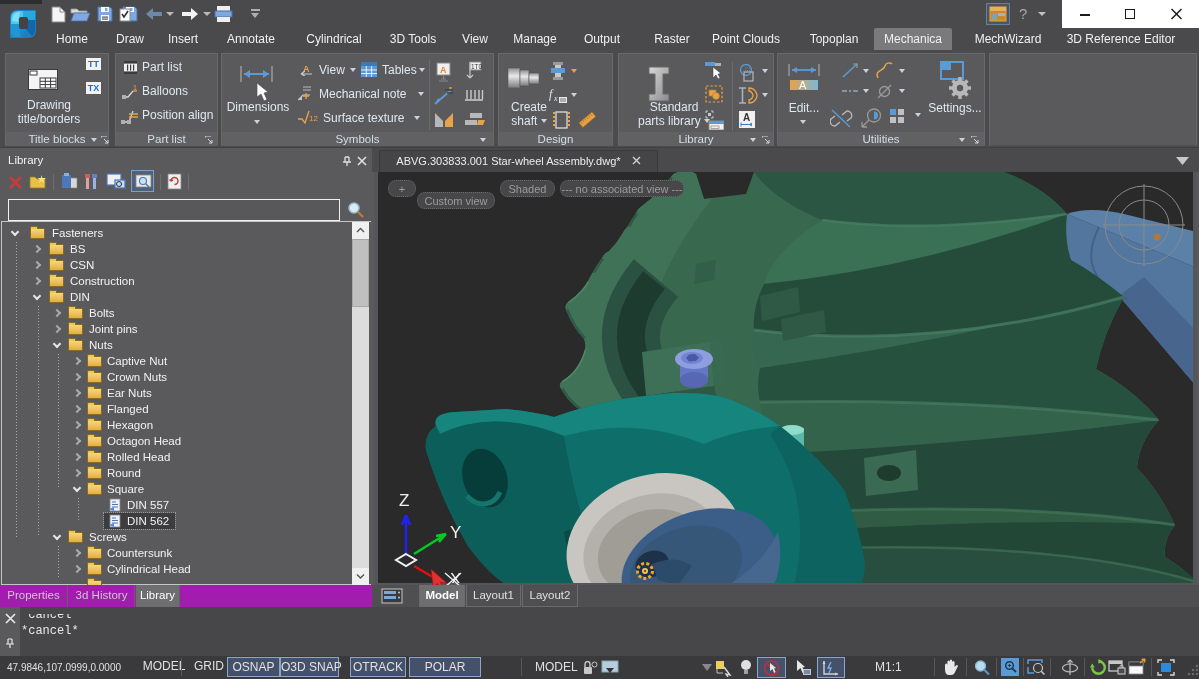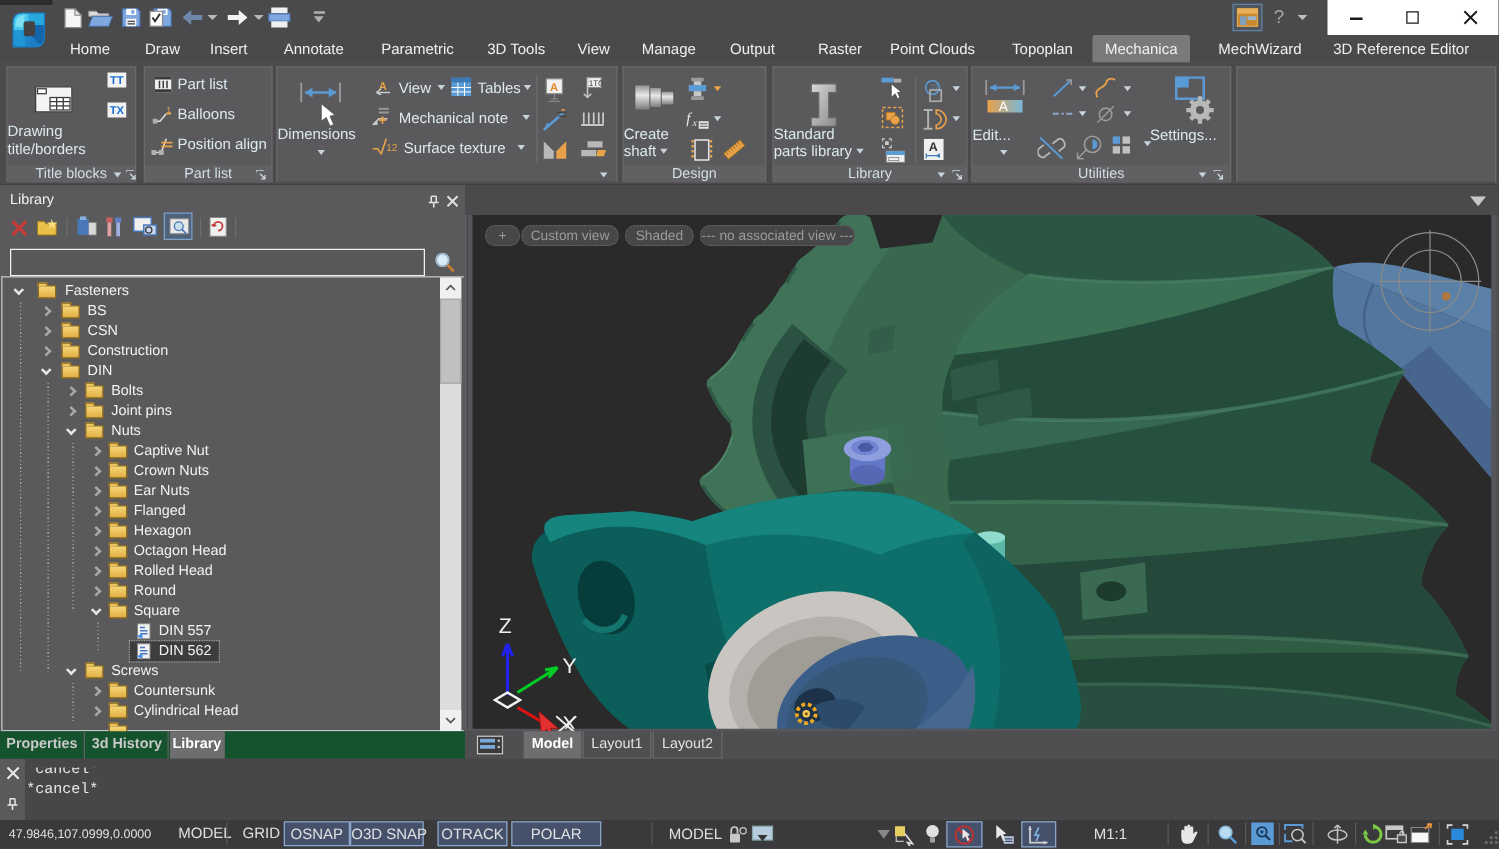--- a/index.html
+++ b/index.html
@@ -11,39 +11,39 @@
   #titlebar{left:0;top:0;width:1199px;height:28px;background:#4a4a4c;}
   
   #tabrow{left:0;top:28px;width:1199px;height:22px;background:#4a4a4c;font-size:12px;}
   .rtab{position:absolute;top:0;height:22px;line-height:22px;color:#f0f0f0;text-align:center;}
   .rtab.active{background:#7a7a7c;border-radius:2px 2px 0 0;}
   
   #ribbon{left:0;top:50px;width:1199px;height:97px;background:#4b4b4d;font-size:12px;color:#dde8ef;}
   .grp{position:absolute;top:3px;height:93px;background:#5a5a5c;border:1px solid #69696b;border-bottom:1px solid #505052;}
   .glabel{position:absolute;top:78px;left:0;right:0;height:14px;background:#616163;color:#d3dfe8;text-align:center;font-size:11.5px;line-height:14px;}
   .rtext{position:absolute;white-space:nowrap;}
-  .ctr{text-align:left;}
+  .ctr{text-align:center;}
   .dn{position:absolute;width:0;height:0;border-left:3.5px solid transparent;border-right:3.5px solid transparent;border-top:4px solid #c8d4dc;}
   #ribbon-border{left:0;top:147px;width:1199px;height:1px;background:#404042;}
   
   #panel{left:0;top:148px;width:372px;height:459px;background:#5a5a5c;}
   #ptitle{left:8px;top:6px;font-size:11.5px;color:#f2f2f2;}
   #psearch{left:8px;top:51px;width:332px;height:22px;background:#58585a;border:1px solid #f0f0f0;}
   #ptree{left:0px;top:74px;width:372px;height:363px;font-size:11.5px;color:#f2f2f2;}
   .trow{position:absolute;height:16px;line-height:16px;white-space:nowrap;}
   .sel{position:absolute;background:#3d3d3f;outline:1px dotted #999;}
   
   .chev{position:absolute;width:6px;height:6px;}
   .chev.open{top:4px;border-right:2px solid #e6e6e6;border-bottom:2px solid #e6e6e6;transform:rotate(45deg);}
   .chev.closed{top:5px;border-top:2px solid #a8a8a8;border-right:2px solid #a8a8a8;transform:rotate(45deg);}
   .fold{position:absolute;top:3px;width:15px;height:11px;background:linear-gradient(#f6d878,#e2ae42);border:1px solid #8a6a22;border-radius:1px;}
   .fold::before{content:"";position:absolute;left:-1px;top:-3px;width:6px;height:2px;background:#eec45e;border:1px solid #8a6a22;border-bottom:none;}
   .dotv{position:absolute;width:1px;background-image:repeating-linear-gradient(to bottom,rgba(235,235,235,0.55) 0 1px,transparent 1px 3px);}
   
-  #ptabs{left:0;top:437px;width:372px;height:22px;background:#14532d;font-size:11.5px;color:#c9c9c9;font-weight:bold;}
+  #ptabs{left:0;top:437px;width:372px;height:22px;background:#a21caf;font-size:11.5px;color:#c9c9c9;}
   .ptab{position:absolute;top:0;height:22px;line-height:21px;text-align:center;border-right:1px solid #626264;}
   .ptab.active{background:#6e6e70;color:#fff;}
   
   #docbar{left:372px;top:148px;width:827px;height:24px;background:#4a4a4c;}
   #doctab{position:absolute;left:7px;top:2px;width:279px;height:22px;background:#454547;border:1px solid #39393b;border-bottom:none;color:#ececec;font-size:11px;line-height:20px;text-align:center;}
   #viewport{left:374px;top:172px;width:823px;height:413px;background:#2a2a2a;overflow:hidden;}
   .pill{position:absolute;top:8px;height:17px;border-radius:8px;background:#47474a;color:#9b9b9b;font-size:11px;line-height:16px;text-align:center;border:1px dotted #6a6a6a;white-space:nowrap;}
   #vtabs{left:372px;top:585px;width:827px;height:22px;background:#4f4f51;font-size:11.5px;}
   .vtab{position:absolute;top:0px;height:22px;line-height:21px;text-align:center;color:#e0e0e0;border:1px solid #6a6a6c;border-top:none;}
   .vtab.active{background:#6e6e70;color:#fff;font-weight:bold;}
@@ -136,21 +136,21 @@
     <div class="abs" style="left:1125px;top:9px;width:10px;height:10px;border:1.5px solid #1a1a1a;"></div>
     <svg class="abs" style="left:1171px;top:8px" width="11" height="12" viewBox="0 0 11 12">
         <path d="M0.5 1 L10.5 11 M10.5 1 L0.5 11" stroke="#1a1a1a" stroke-width="1.5"></path>
       </svg>
   </div>
   <div class="abs" id="tabrow">
     <div class="rtab" style="left:44px;width:56px;">Home</div>
     <div class="rtab" style="left:104px;width:52px;">Draw</div>
     <div class="rtab" style="left:156px;width:54px;">Insert</div>
     <div class="rtab" style="left:214px;width:74px;">Annotate</div>
-    <div class="rtab" style="left:292px;width:84px;">Parametric</div>
+    <div class="rtab" style="left:292px;width:84px;">Cylindrical</div>
     <div class="rtab" style="left:378px;width:70px;">3D Tools</div>
     <div class="rtab" style="left:450px;width:50px;">View</div>
     <div class="rtab" style="left:502px;width:66px;">Manage</div>
     <div class="rtab" style="left:572px;width:60px;">Output</div>
     <div class="rtab" style="left:644px;width:56px;">Raster</div>
     <div class="rtab" style="left:698px;width:96px;">Point Clouds</div>
     <div class="rtab" style="left:798px;width:72px;">Topoplan</div>
     <div class="rtab active" style="left:874px;width:78px;">Mechanica</div>
     <div class="rtab" style="left:962px;width:92px;">MechWizard</div>
     <div class="rtab" style="left:1058px;width:126px;">3D Reference Editor</div>
@@ -274,20 +274,21 @@
       </svg>
       <svg class="abs" style="left:212px;top:57px" width="20" height="17" viewBox="0 0 20 17">
         <path d="M1 16 L1 2 L9 10 L9 16 Z" fill="#b8b8b8"></path>
         <path d="M19 16 L19 2 L11 10 L11 16 Z" fill="#e8a24a"></path>
       </svg>
       <svg class="abs" style="left:242px;top:58px" width="22" height="15" viewBox="0 0 22 15">
         <rect x="6" y="1" width="12" height="5" fill="#b8b8b8"></rect>
         <rect x="1" y="8" width="12" height="5" fill="#b8b8b8"></rect>
         <path d="M14 8 L21 8 L19 13 L13 13 Z" fill="#e8a24a"></path>
       </svg>
+      <div class="glabel">Symbols</div>
       <div class="dn" style="left:258px;top:84px;"></div>
     </div>
 
     <div class="grp" style="left:498px;width:115px;">
       <svg class="abs" style="left:8px;top:12px" width="33" height="22" viewBox="0 0 33 22">
         <defs>
             <linearGradient id="shaft" x1="0" y1="0" x2="0" y2="1">
               <stop offset="0" stop-color="#8f8f8f"></stop>
               <stop offset="0.4" stop-color="#e8e8e8"></stop>
               <stop offset="1" stop-color="#7a7a7a"></stop>
@@ -660,20 +661,23 @@
         </svg>
     </div>
 
     <div class="abs" id="ptabs">
       <div class="ptab" style="left:0px;width:68px;">Properties</div>
       <div class="ptab" style="left:69px;width:66px;">3d History</div>
       <div class="ptab active" style="left:136px;width:44px;">Library</div>
     </div>
   </div>
   <div class="abs" id="docbar">
+    <div id="doctab">ABVG.303833.001 Star-wheel Assembly.dwg* <svg width="9" height="9" viewBox="0 0 9 9" style="margin-left:8px">
+          <path d="M1 1 L8 8 M8 1 L1 8" stroke="#d0d0d0" stroke-width="1.4"></path>
+        </svg></div>
     <svg class="abs" style="right:10px;top:9px" width="13" height="8" viewBox="0 0 13 8">
         <path d="M0 0 L13 0 L6.5 8 Z" fill="#c8c8c8"></path>
       </svg>
   </div>
   <div class="abs" id="viewport">
     <svg width="823" height="413" viewBox="0 0 823 413" style="position:absolute;left:0;top:0">
       <defs>
         <path id="body" d="M186 413 L204 262 Q214 254 215 243 Q198 236 187 217 Q184 212 188 209 Q205 199 211 177 Q212 172 210 167 Q199 156 192 138 Q190 133 194 130 Q207 121 214 109 Q216 104 219 100 Q222 94 228 86 Q230 81 235 79 Q243 71 248 62 Q250 58 254 54 Q257 48 262 41 Q264 36 269 33 Q277 27 283 21 Q285 18 289 15 Q292 10 297 5 Q299 1 304 0 L318 0 L322 2 L330 27 L372 22 L380 0 L630 0 Q670 15 693 42 Q690 68 697 88 Q722 102 750 125 Q730 160 722 197 Q760 218 785 248 Q765 270 763 296 Q786 320 801 353 Q789 368 791 385 Q809 396 823 410 L823 413 Z"></path>
         <clipPath id="bodyclip">
             <use href="#body"></use>
@@ -785,21 +789,21 @@
 
       <g transform="translate(770 53)" stroke="#8a8a88" fill="none" stroke-width="1">
         <circle r="39"></circle>
           <circle r="25"></circle>
         <path d="M0 -41 L0 41 M-41 0 L41 0"></path>
       </g>
       <circle cx="783" cy="65" r="3.5" fill="#b07840"></circle>
     </svg>
 
     <div class="pill" style="left:14px;width:28px;">+</div>
-    <div class="pill" style="left:43px;width:78px;">Custom view</div>
+    <div class="pill" style="left:43px;width:78px;margin-top:12px;">Custom view</div>
     <div class="pill" style="left:126px;width:55px;">Shaded</div>
     <div class="pill" style="left:186px;width:124px;">--- no associated view ---</div>
     <div class="abs" style="left:0;top:0;width:4px;height:413px;background:#56565a;"></div>
     <div class="abs" style="left:819px;top:0;width:4px;height:413px;background:#56565a;"></div>
     <div class="abs" style="left:0;top:411px;width:823px;height:2px;background:#56565a;"></div>
   </div>
   <svg class="abs" style="left:430px;top:569px" width="40" height="20" viewBox="0 0 40 20">
     <path d="M1 0 L17 14 L10.5 13.5 L13 19 L10 20 L7.5 14.5 L3 18 Z" fill="#e03030" stroke="#8a1010" stroke-width="0.6"></path>
     <path d="M15 4 L31 18 M31 4 L15 18" stroke="#ececec" stroke-width="1.5"></path>
   </svg>

